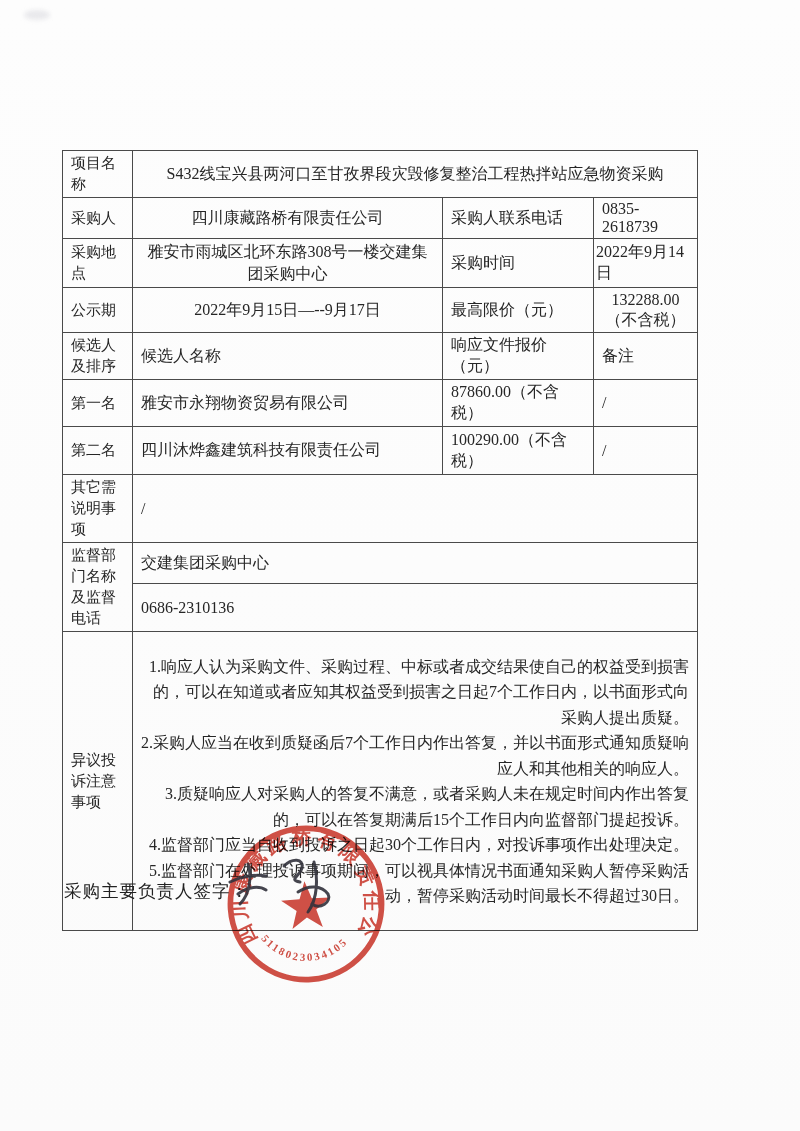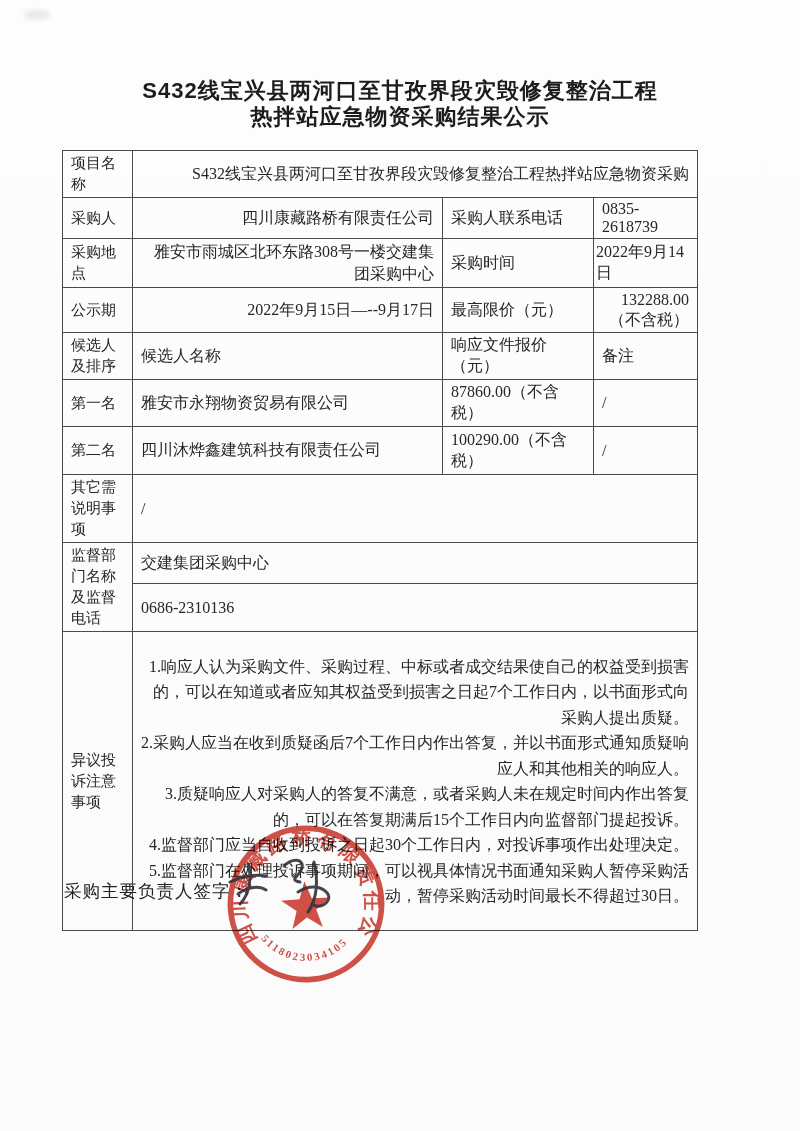--- a/index.html
+++ b/index.html
@@ -19,24 +19,24 @@
     border-collapse:collapse;table-layout:fixed;
     font-size:16px;color:#262626;
   }
   table.doc td{
     border:1.5px solid #4a4a4a;padding:2px 8px;vertical-align:middle;
     overflow:hidden;
   }
   td.lbl{padding:2px 4px;font-size:15px;text-align:left;line-height:21px;}
   td.lblc{padding:2px 4px;font-size:15px;text-align:left;line-height:21px;}
   .c{text-align:left;}
-  .l{text-align:right;}
+  .l{text-align:center;}
   td.objection-cell{padding:10px 12px 10px 8px;}
   .objection-cell p{margin:0;line-height:25.5px;text-align:right;}
-  .maxprice div{line-height:20px;text-align:right;}
+  .maxprice div{line-height:20px;text-align:center;}
   .sign-label{
     position:absolute;left:64px;top:879px;font-size:17.5px;color:#222;
     letter-spacing:1px;
   }
   .signature{
     position:absolute;left:222px;top:846px;width:140px;height:100px;z-index:3;
     opacity:.9;
   }
   .stamp{
     position:absolute;left:218px;top:816px;width:176px;height:176px;z-index:2;
@@ -48,24 +48,20 @@
     background:#e9e9ec;filter:blur(2px);
   }
 </style>
 </head>
 <body>
 
 <div class="page">
 
   <div class="smudge"></div>
 
-  <div class="doc-title">
-    <div>S432线宝兴县两河口至甘孜界段灾毁修复整治工程</div>
-    <div>热拌站应急物资采购结果公示</div>
-  </div>
 
   <table class="doc">
     <colgroup>
       <col style="width:70px">
         <col style="width:310px">
         <col style="width:151px">
         <col style="width:104px">
     </colgroup>
     <tbody>
         <tr style="height:42px">

